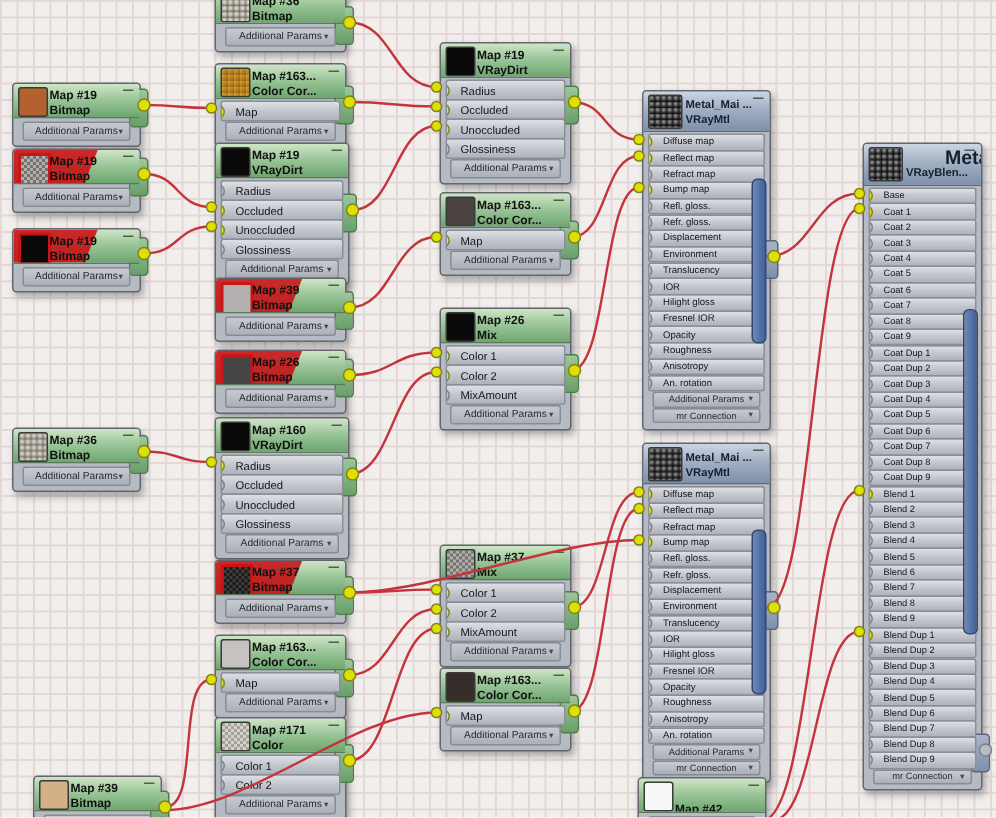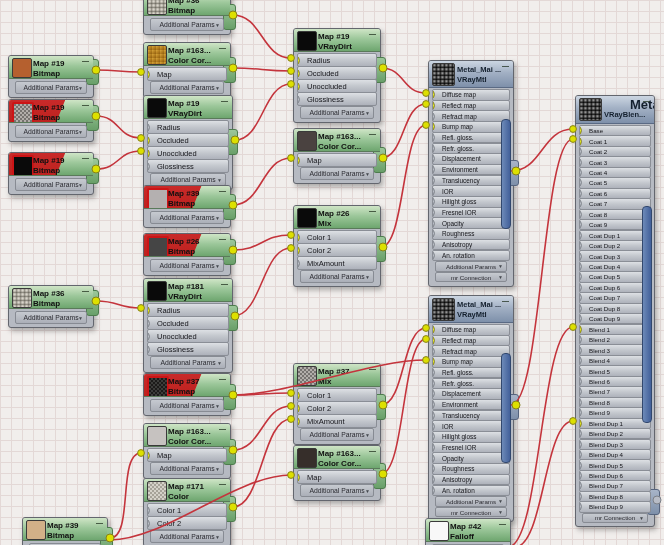--- a/index.html
+++ b/index.html
@@ -196,21 +196,21 @@
         </div>
         <div class="foot" style="position: absolute; left: 6px; right: 6px; top: 25px; height: 11px; font-size: 6.8px;">
           <span>Additional Params</span>
           <span class="tri">▼</span>
         </div>
       </div>
       <div class="node" style="left: 143px; top: 278px; width: 88px; height: 93px;">
         <div class="tab map" style="right: -6px; top: 26px; height: 24px;"></div>
         <div class="hdr map" style="height: 22px;">
           <div class="thumb" style="width: 18px; height: 18px; background:  0% 0% / 4px 4px rgb(10, 10, 10);"></div>
-          <div class="t1" style="margin-left: 24px; margin-top: 3px; font-size: 8px;">Map #181</div>
+          <div class="t1" style="margin-left: 24px; margin-top: 3px; font-size: 8px;">Map #160</div>
           <div class="t2" style="margin-left: 24px; font-size: 8px;">VRayDirt</div>
           <div class="minus">—</div>
         </div>
         <div class="row" style="position: absolute; left: 3px; right: 3px; top: 24px; height: 12px; font-size: 7.5px;">
           <span class="sock on" style="left: -7px; top: 1.5px;"></span>
           <span class="lbl">Radius</span>
         </div>
         <div class="row" style="position: absolute; left: 3px; right: 3px; top: 37px; height: 12px; font-size: 7.5px;">
           <span class="sock" style="left: -7px; top: 1.5px;"></span>
           <span class="lbl">Occluded</span>
@@ -552,21 +552,21 @@
         </div>
         <div class="foot" style="position: absolute; left: 6px; right: 6px; top: 210.9px; height: 8.6px; font-size: 6.2px;">
           <span>mr Connection</span>
           <span class="tri">▼</span>
         </div>
         <div class="sbar" style="right: 2px; top: 57px; height: 108px;"></div>
       </div>
       <div class="node" style="left: 425px; top: 518px; width: 84px; height: 41px;">
         <div class="hdr map" style="height: 22px;">
           <div class="thumb" style="width: 18px; height: 18px; background:  0% 0% / 4px 4px rgb(248, 248, 248);"></div>
-          <div class="t1" style="margin-left: 24px; margin-top: 3px; font-size: 8px;">Map #42</div>
+          <div class="t1" style="margin-left: 24px; margin-top: 16px; font-size: 8px;">Map #42</div>
           <div class="t2" style="margin-left: 24px; font-size: 8px;">Falloff</div>
           <div class="minus">—</div>
         </div>
         <div class="foot" style="position: absolute; left: 6px; right: 6px; top: 25px; height: 11px; font-size: 6.8px;"></div>
       </div>
       <div class="node" style="left: 575px; top: 95px; width: 78px; height: 430.1px;">
         <div class="tab mat" style="right: -6px; top: 393px; height: 24px;"></div>
         <div class="hdr mat" style="height: 27px;">
           <div class="thumb" style="width: 21px; height: 21px; background: radial-gradient(circle at 35% 30%, rgb(154, 154, 154) 5%, rgb(60, 60, 60) 45%, rgb(11, 11, 11) 80%) 0% 0% / 4px 4px;"></div>
           <div class="t1" style="margin-left: 28px; margin-top: 4px; font-size: 13px; padding-left: 26px;">Metal_Base</div>

